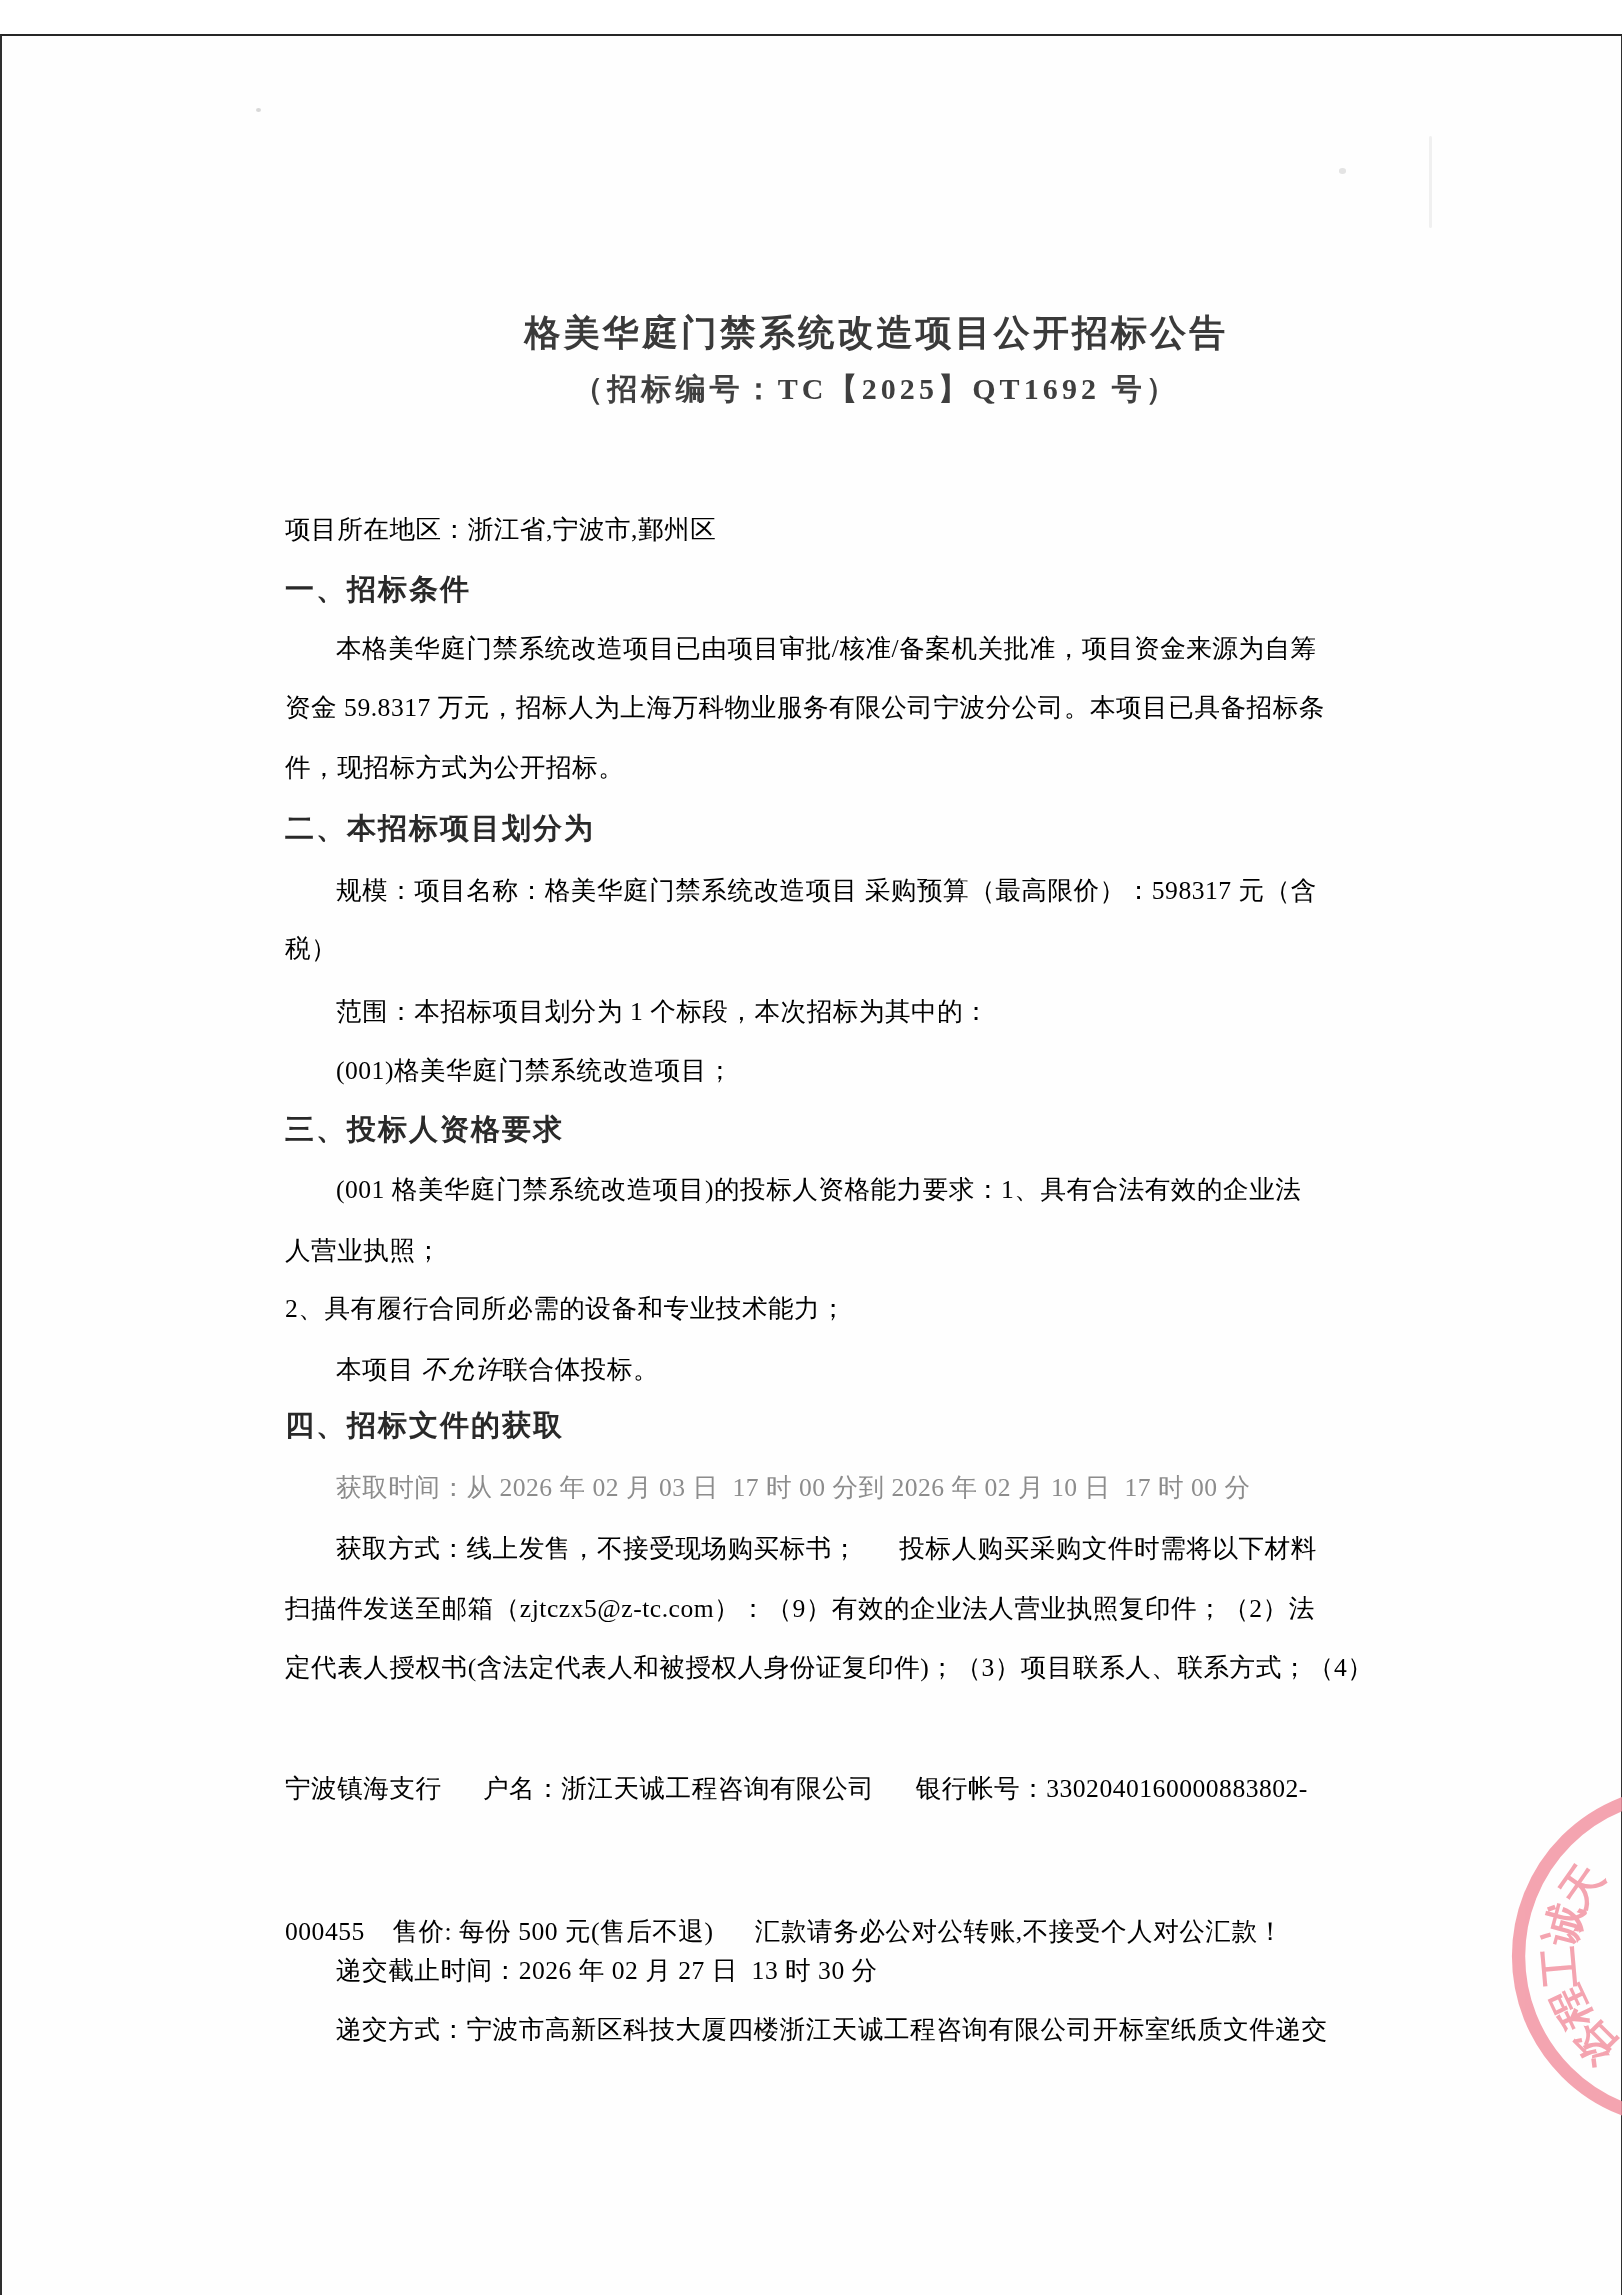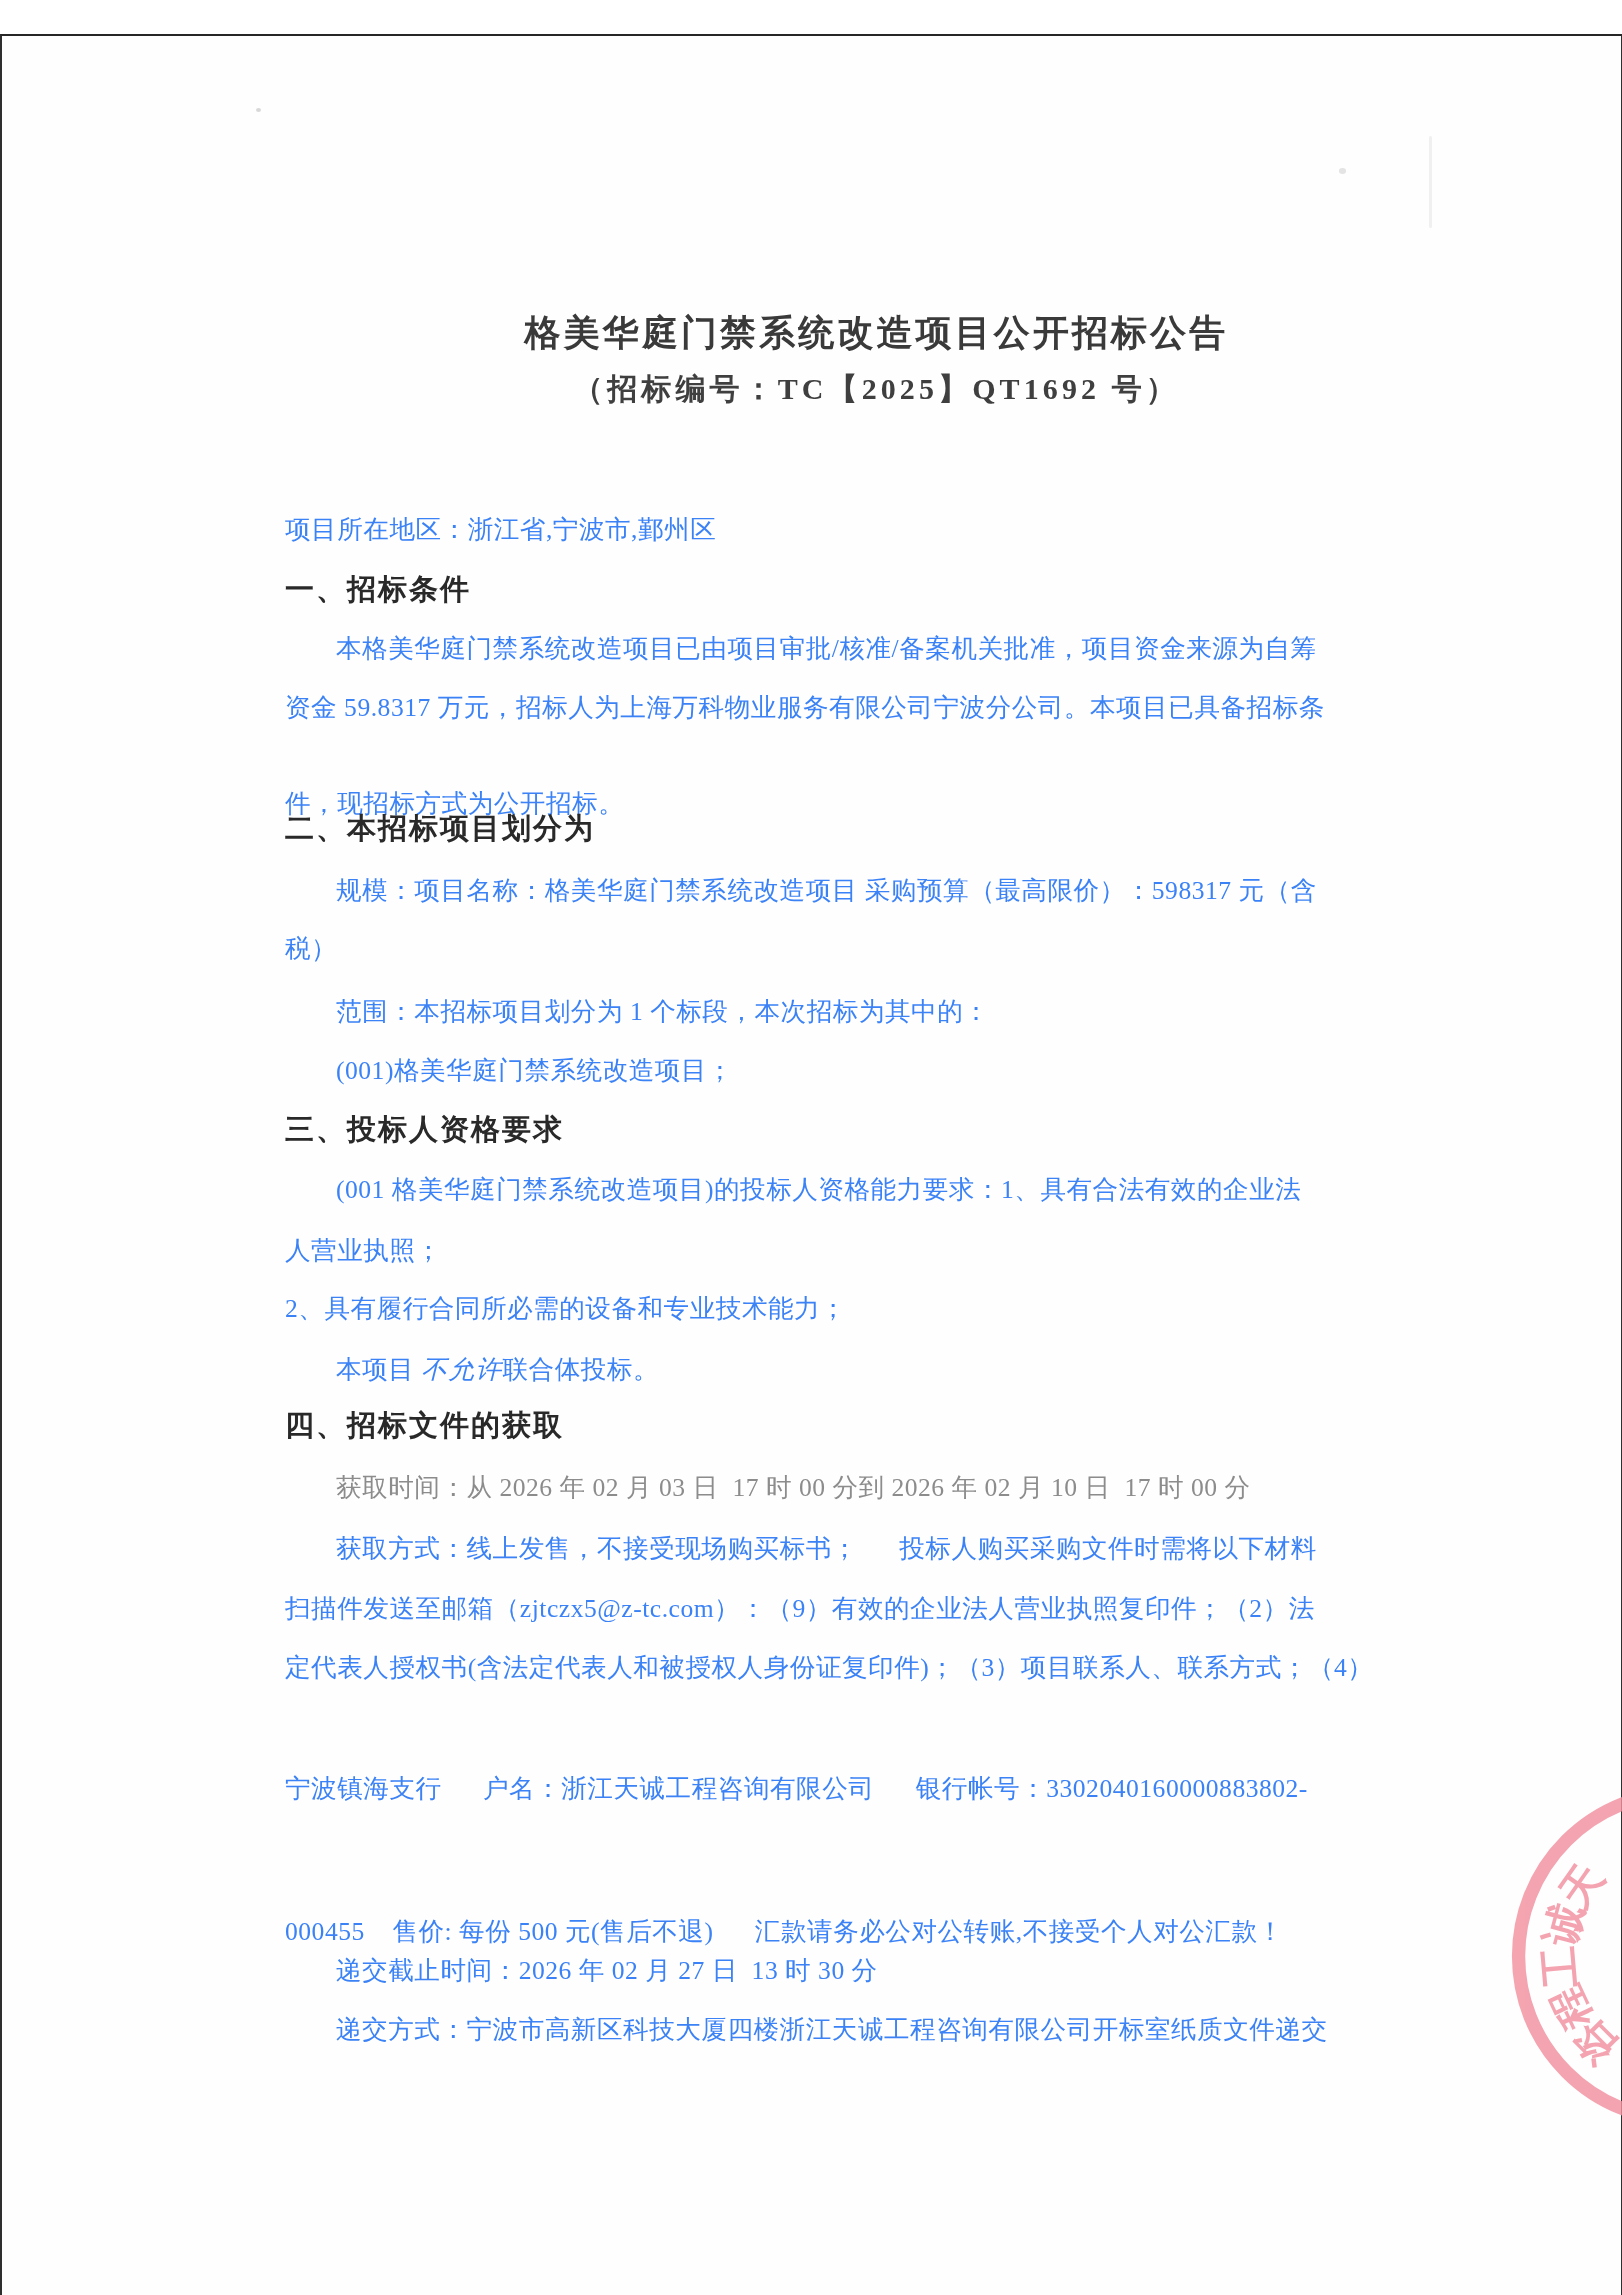--- a/index.html
+++ b/index.html
@@ -25,21 +25,21 @@
     letter-spacing:3.1px;line-height:1.1;white-space:pre;
   }
   .subtitle{
     position:absolute;top:338px;left:130px;width:1493px;
     text-align:center;
     font-size:30px;font-weight:700;color:#3f3f3f;
     letter-spacing:4.1px;line-height:1.1;white-space:pre;
   }
   .ln{
     position:absolute;left:285px;width:1084px;
-    font-size:25.6px;color:#3b82f6;
+    font-size:25.6px;color:#000000;
     letter-spacing:0.5px;line-height:1.12;white-space:pre;
   }
   .indent{padding-left:51px;}
   .hd{
     font-family:"DejaVu Sans","Liberation Sans",sans-serif;
     font-size:29px;font-weight:700;color:#292929;letter-spacing:2px;
   }
   .light{color:#8c8c8c;}
   .em{font-style:italic;letter-spacing:1.5px;}
   .stamp{position:absolute;left:1498px;top:1733px;width:125px;height:358px;}
@@ -54,21 +54,21 @@
 <div class="page">
   <div class="scan-edge"></div>
 
   <div class="title">格美华庭门禁系统改造项目公开招标公告</div>
   <div class="subtitle">（招标编号：TC【2025】QT1692 号）</div>
 
   <div class="ln" style="top:482px">项目所在地区：浙江省,宁波市,鄞州区</div>
   <div class="ln hd" style="top:539px">一、招标条件</div>
   <div class="ln indent" style="top:601px">本格美华庭门禁系统改造项目已由项目审批/核准/备案机关批准，项目资金来源为自筹</div>
   <div class="ln" style="top:660px">资金 59.8317 万元，招标人为上海万科物业服务有限公司宁波分公司。本项目已具备招标条</div>
-  <div class="ln" style="top:756px">件，现招标方式为公开招标。</div>
+  <div class="ln" style="top:720px">件，现招标方式为公开招标。</div>
 
   <div class="ln hd" style="top:778px">二、本招标项目划分为</div>
   <div class="ln indent" style="top:843px">规模：项目名称：格美华庭门禁系统改造项目 采购预算（最高限价）：598317 元（含</div>
   <div class="ln" style="top:901px">税）</div>
   <div class="ln indent" style="top:964px">范围：本招标项目划分为 1 个标段，本次招标为其中的：</div>
   <div class="ln indent" style="top:1023px">(001)格美华庭门禁系统改造项目；</div>
 
   <div class="ln hd" style="top:1079px">三、投标人资格要求</div>
   <div class="ln indent" style="top:1142px">(001 格美华庭门禁系统改造项目)的投标人资格能力要求：1、具有合法有效的企业法</div>
   <div class="ln" style="top:1203px">人营业执照；</div>

